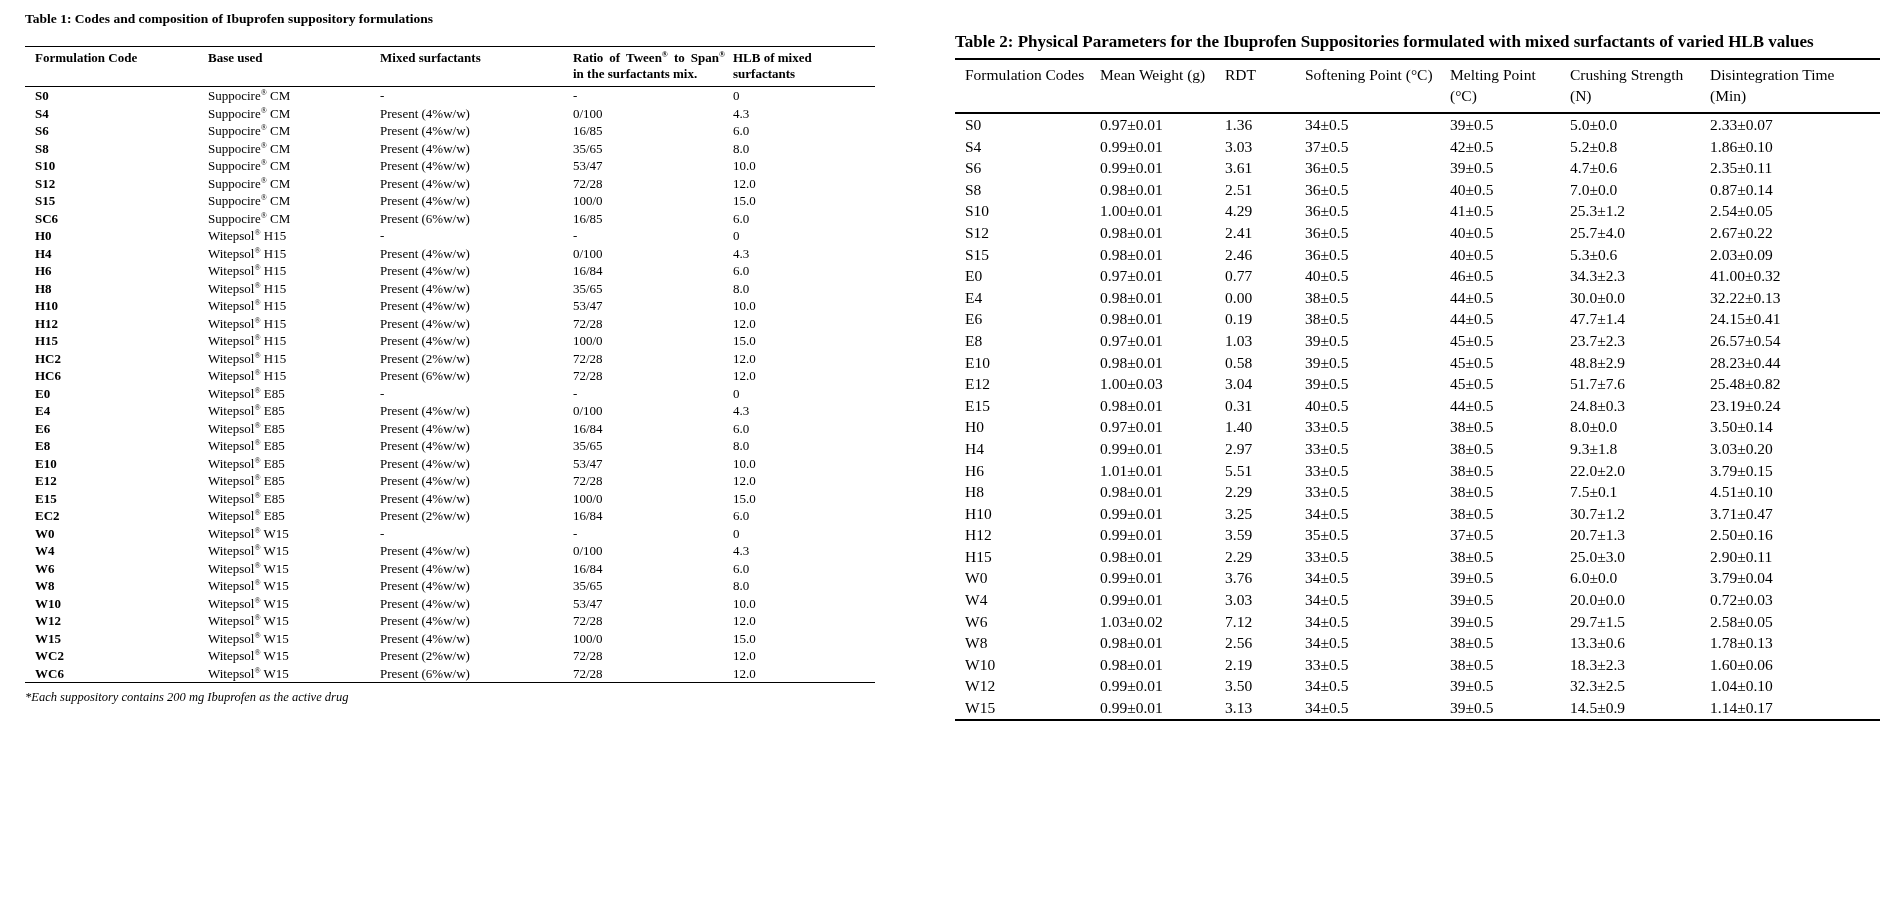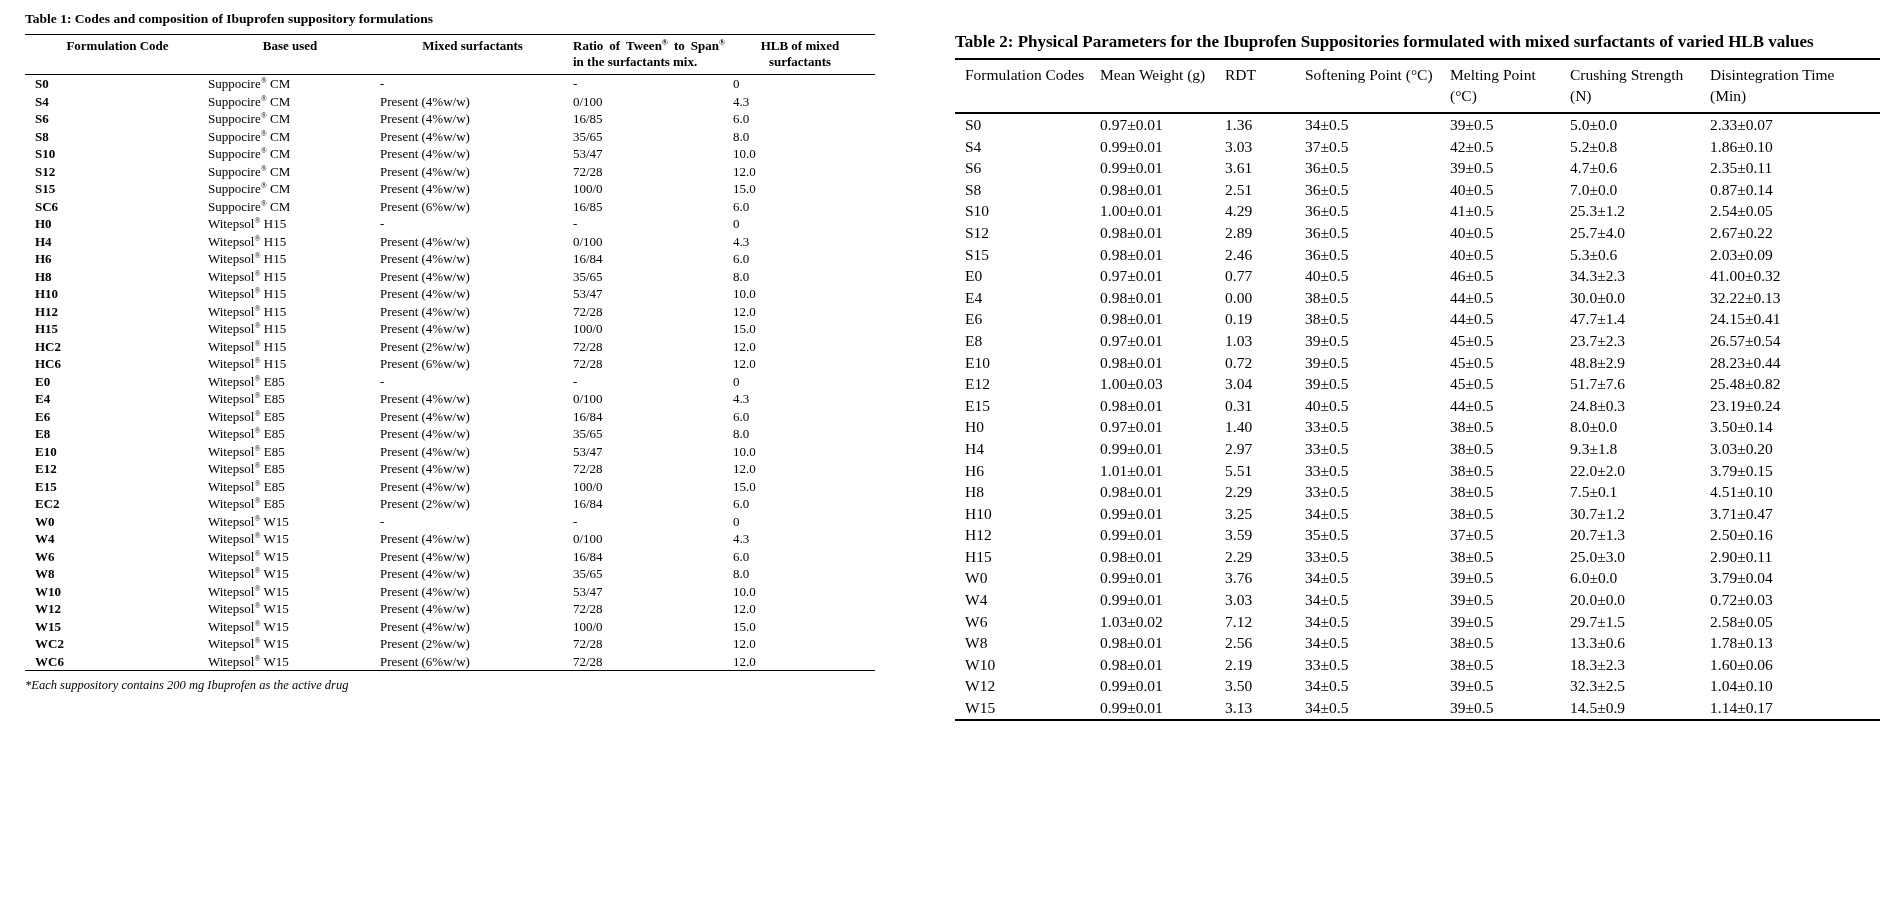--- a/index.html
+++ b/index.html
@@ -8,25 +8,25 @@
     width:1882px;height:916px;
     background:#ffffff;
     color:#000;
     font-family:"Liberation Serif","DejaVu Serif",serif;
     overflow:hidden;
   }
   
   .panel-t1{position:absolute;left:25px;top:10px;width:850px;}
   .t1-title{
     font-size:13.5px;font-weight:bold;line-height:18px;
-    padding-bottom:6px;border-bottom:1.4px solid #000;
+    padding-bottom:18px;border-bottom:1.4px solid #000;
   }
   #t1{border-collapse:collapse;table-layout:fixed;width:850px;border-bottom:1.4px solid #000;}
   #t1 th{
-    font-size:13px;font-weight:bold;text-align:center;vertical-align:top;
+    font-size:13px;font-weight:bold;text-align:left;vertical-align:top;
     line-height:15.5px;padding:3px 8px 5px 0;border-bottom:1.4px solid #000;
   }
   #t1 th:first-child{padding-left:10px;}
   #t1 th.justify{text-align:justify;}
   #t1 td{
     font-size:13px;line-height:17.5px;height:17.5px;
     padding:0 6px 0 0;vertical-align:middle;white-space:nowrap;overflow:hidden;
   }
   #t1 td:first-child{font-weight:bold;padding-left:10px;}
   .t1-footnote{font-size:12.5px;font-style:italic;line-height:16px;margin-top:6px;}
@@ -383,21 +383,21 @@
             <td>1.00±0.01</td>
             <td>4.29</td>
             <td>36±0.5</td>
             <td>41±0.5</td>
             <td>25.3±1.2</td>
             <td>2.54±0.05</td>
           </tr>
           <tr>
             <td>S12</td>
             <td>0.98±0.01</td>
-            <td>2.89</td>
+            <td>2.41</td>
             <td>36±0.5</td>
             <td>40±0.5</td>
             <td>25.7±4.0</td>
             <td>2.67±0.22</td>
           </tr>
           <tr>
             <td>S15</td>
             <td>0.98±0.01</td>
             <td>2.46</td>
             <td>36±0.5</td>
@@ -437,21 +437,21 @@
             <td>0.97±0.01</td>
             <td>1.03</td>
             <td>39±0.5</td>
             <td>45±0.5</td>
             <td>23.7±2.3</td>
             <td>26.57±0.54</td>
           </tr>
           <tr>
             <td>E10</td>
             <td>0.98±0.01</td>
-            <td>0.72</td>
+            <td>0.58</td>
             <td>39±0.5</td>
             <td>45±0.5</td>
             <td>48.8±2.9</td>
             <td>28.23±0.44</td>
           </tr>
           <tr>
             <td>E12</td>
             <td>1.00±0.03</td>
             <td>3.04</td>
             <td>39±0.5</td>

